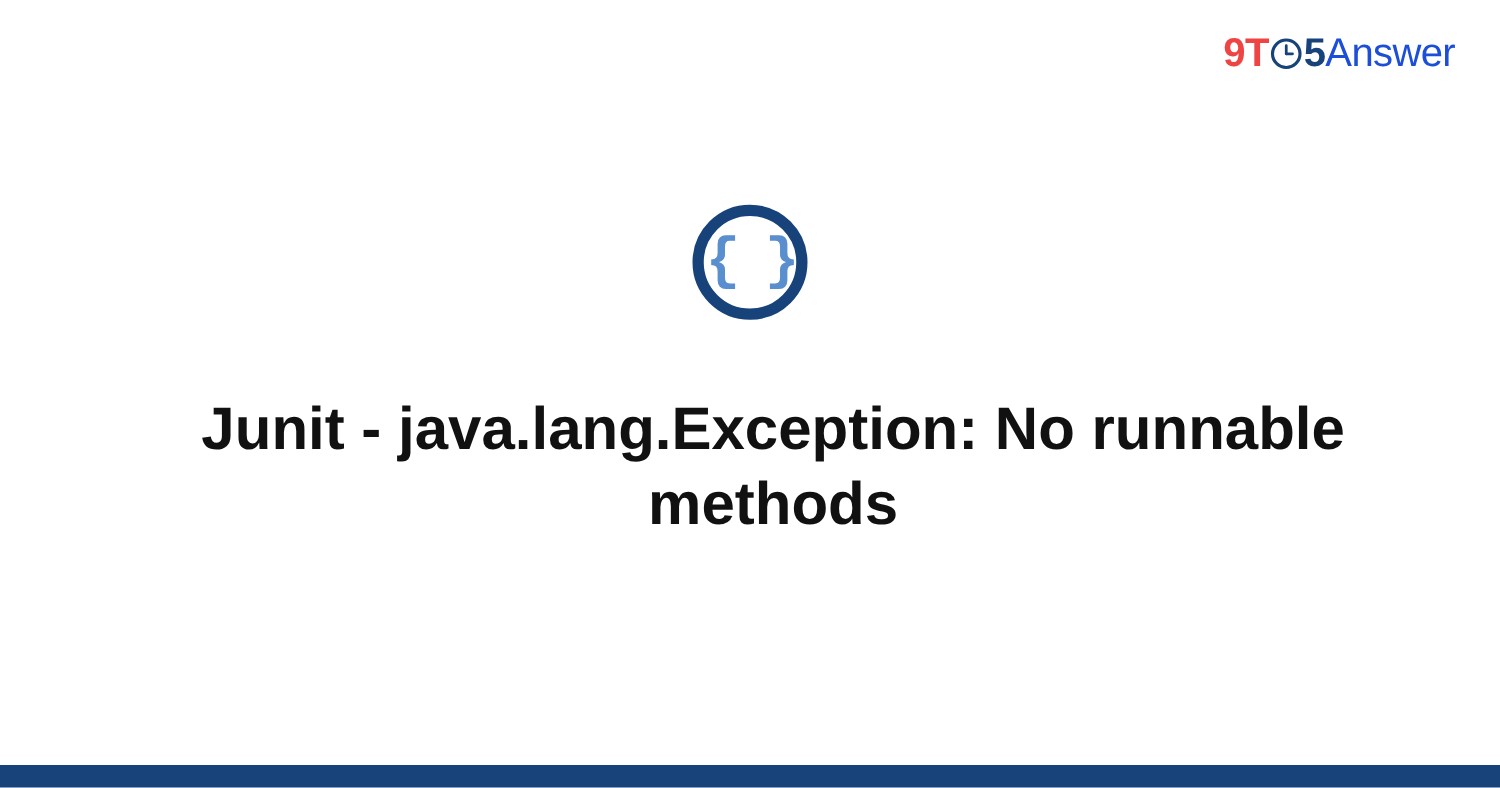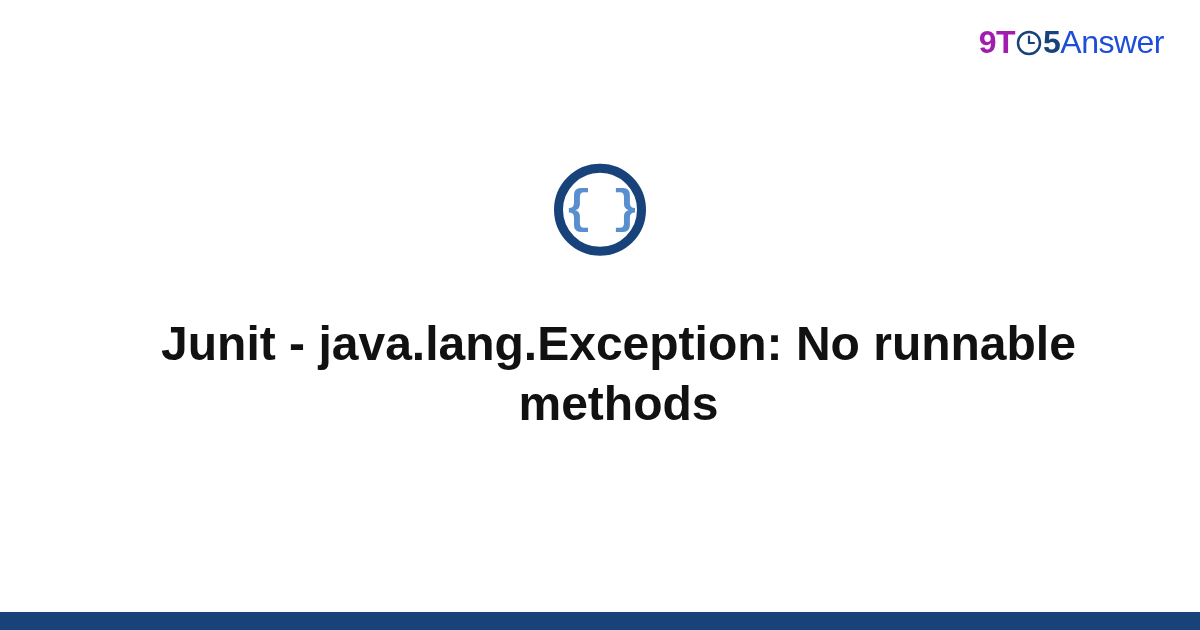--- a/index.html
+++ b/index.html
@@ -17,21 +17,21 @@
     }
     .logo {
       position: absolute;
       top: 24px;
       right: 36px;
       font-size: 32px;
       font-weight: 600;
       letter-spacing: -0.5px;
     }
     .logo-9t {
-      color: #a21caf;
+      color: #ef4444;
     }
     .logo-clock {
       display: inline-flex;
       align-items: center;
       justify-content: center;
       vertical-align: middle;
       position: relative;
       top: -2px;
       margin: 0 1px;
     }

